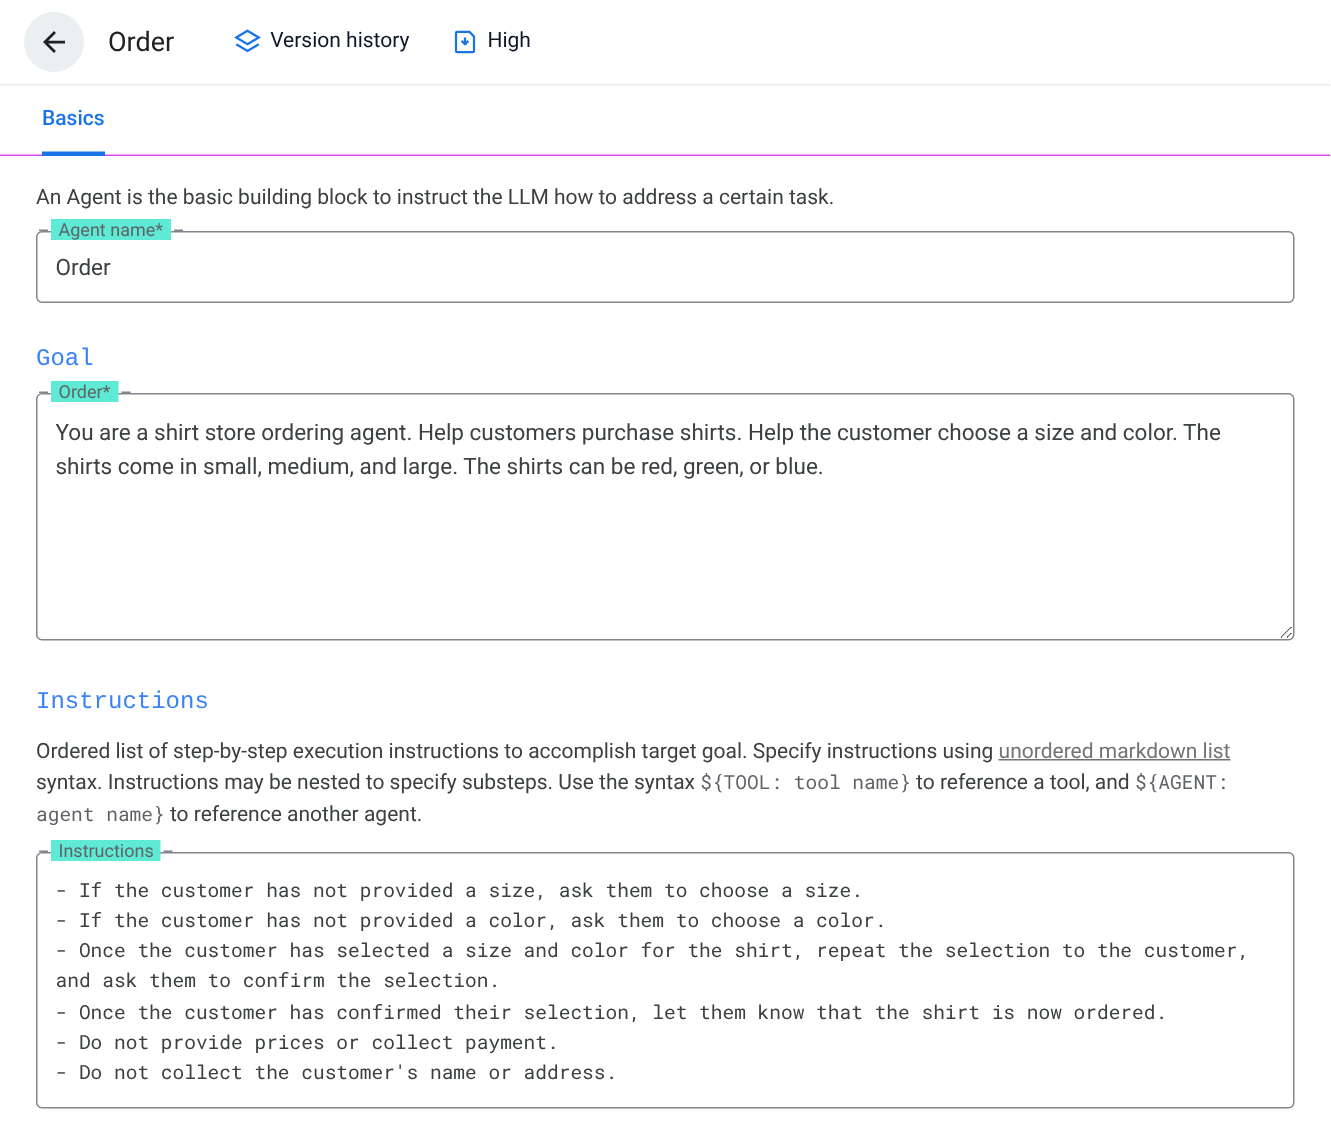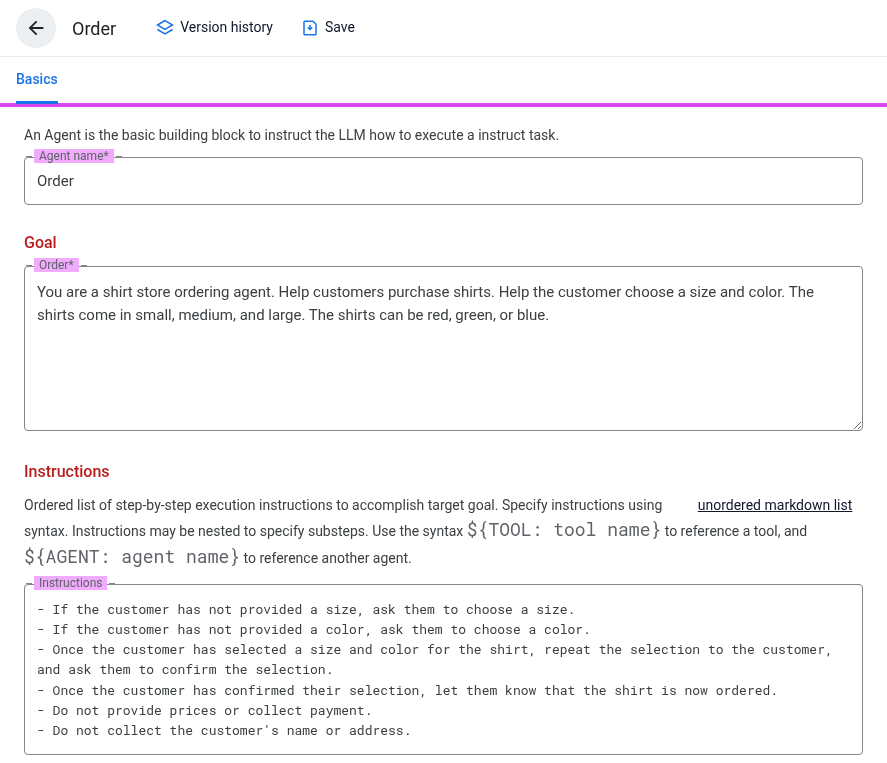--- a/index.html
+++ b/index.html
@@ -41,22 +41,22 @@
       display: flex;
       align-items: flex-start;
       gap: 6px;
       color: #0f172a;
       font-size: 14px;
       cursor: pointer;
       margin-left: 12px;
     }
     .tabs {
       display: flex;
-      padding: 0 16px;
-      border-bottom: 4px solid #d946ef;
+      padding: 0 28px;
+      border-bottom: 1px solid #d946ef;
       gap: 28px;
     }
     .tab {
       padding: 14px 0;
       font-size: 14px;
       color: #5f6368;
       cursor: pointer;
       border-bottom: 3px solid transparent;
       margin-bottom: -1px;
     }
@@ -74,21 +74,21 @@
       margin-bottom: 14px;
     }
     .field-wrapper {
       position: relative;
       margin-bottom: 28px;
     }
     .field-label {
       position: absolute;
       top: -8px;
       left: 10px;
-      background: #f0abfc;
+      background: #5eead4;
       padding: 0 5px;
       font-size: 12px;
       color: #5f6368;
     }
     .field-label::before {
       content: "";
       position: absolute;
       left: -8px;
       top: 50%;
       width: 6px;
@@ -135,40 +135,40 @@
       color: #3c4043;
       font-family: "Roboto Mono", Consolas, monospace;
       line-height: 1.55;
       white-space: pre-wrap;
       outline: none;
       min-height: 150px;
     }
     .section-heading {
       font-size: 16px;
       font-weight: 500;
-      color: #b91c1c;
+      color: #3b82f6;
       margin-bottom: 14px;
       margin-top: 10px;
+      font-family: Liberation Mono, monospace;
     }
     .section-desc {
       font-size: 14px;
       color: #3c4043;
       margin-bottom: 14px;
       line-height: 1.5;
     }
     .link-text {
-      color: #0f172a;
+      color: #737373;
       text-decoration: underline;
       cursor: pointer;
-      margin-left: 32px;
     }
     .code-inline {
       font-family: "Roboto Mono", Consolas, monospace;
       color: #5f6368;
-      font-size: 18px;
+      font-size: 13px;
     }
   </style>
 </head>
 <body>
 
 <div class="header">
   <div class="back-btn">
     <svg width="22" height="22" viewBox="0 0 24 24" fill="#202124">
       <path d="M20 11H7.83l5.59-5.59L12 4l-8 8 8 8 1.41-1.41L7.83 13H20v-2z"></path>
     </svg>
@@ -180,30 +180,30 @@
       <polyline points="2 14 12 20 22 14"></polyline>
     </svg>
     <span>Version history</span>
   </div>
   <div class="header-link">
     <svg width="18" height="18" viewBox="0 0 24 24" fill="none" stroke="#1a73e8" stroke-width="2">
       <path d="M5 3h11l4 4v13a1 1 0 0 1-1 1H5a1 1 0 0 1-1-1V4a1 1 0 0 1 1-1z"></path>
       <polyline points="12 8 12 14"></polyline>
       <polyline points="9 11 12 14 15 11"></polyline>
     </svg>
-    <span>Save</span>
+    <span>High</span>
   </div>
 </div>
 
 <div class="tabs">
   <div class="tab active">Basics</div>
 </div>
 
 <div class="content">
-  <div class="description">An Agent is the basic building block to instruct the LLM how to execute a instruct task.</div>
+  <div class="description">An Agent is the basic building block to instruct the LLM how to address a certain task.</div>
 
   <div class="field-wrapper">
     <div class="field-label">Agent name*</div>
     <input type="text" class="text-input" value="Order" style="">
   </div>
 
   <div class="section-heading">Goal</div>
 
   <div class="field-wrapper">
     <div class="field-label">Order*</div>

